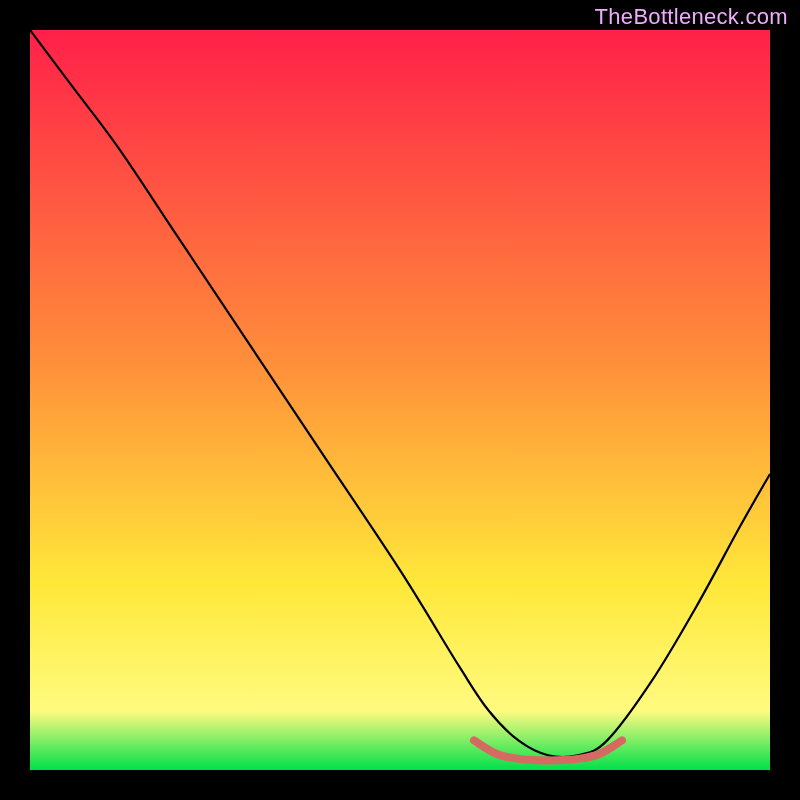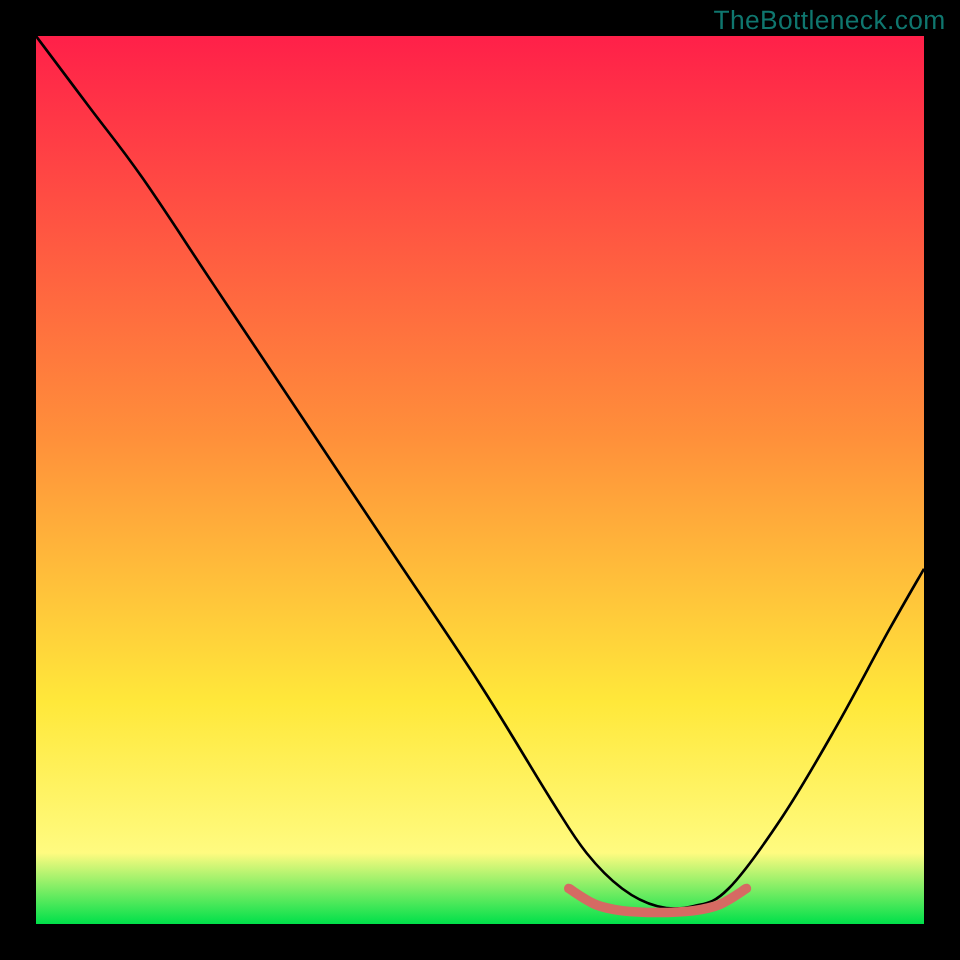--- a/index.html
+++ b/index.html
@@ -14,21 +14,21 @@
   .frame {
     position: relative;
     width: 800px;
     height: 800px;
     background: #000;
   }
   .watermark {
     position: absolute;
     top: 4px;
     right: 12px;
-    color: #0f766e;
+    color: #f0abfc;
     font-size: 22px;
     font-weight: 500;
     letter-spacing: 0.3px;
     z-index: 20;
   }
   .plot {
     position: absolute;
     top: 30px;
     left: 30px;
     width: 740px;

